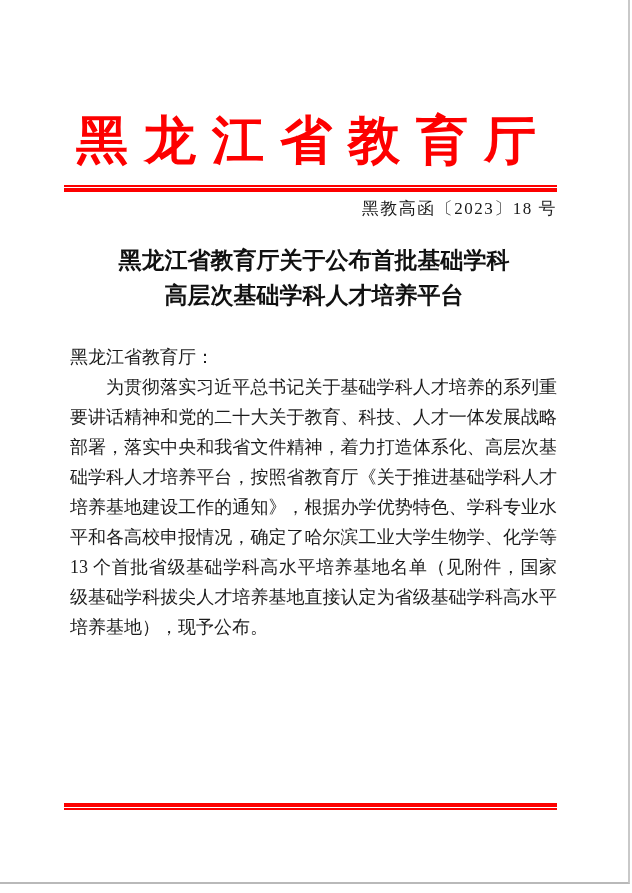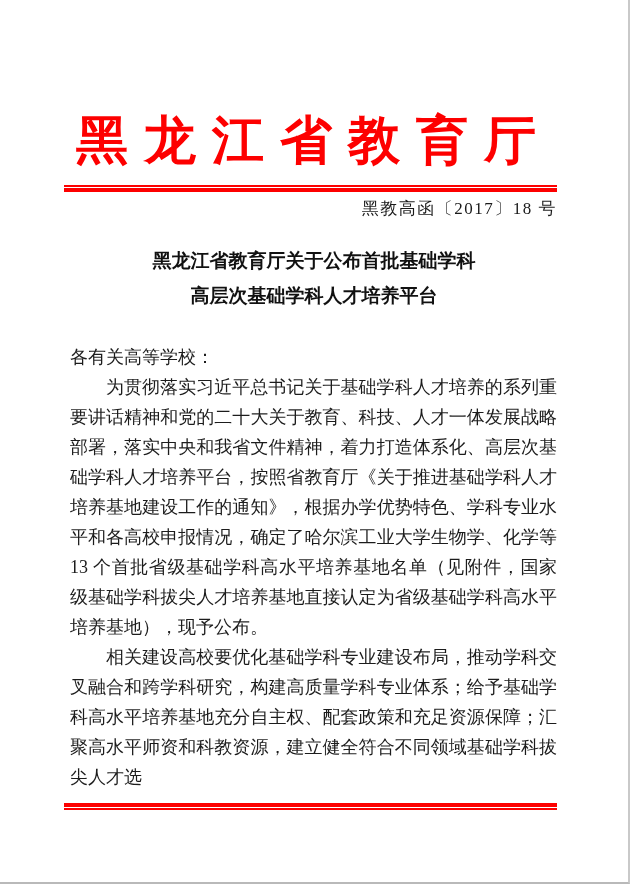--- a/index.html
+++ b/index.html
@@ -60,21 +60,21 @@
     letter-spacing: 1.5px;
     color: #1a1a1a;
     white-space: nowrap;
   }
   .doc-title {
     position: absolute;
     top: 243px;
     left: 0;
     width: 100%;
     text-align: center;
-    font-size: 19px;
+    font-size: 23px;
     font-weight: 700;
     line-height: 35px;
     color: #111111;
   }
   .body-text {
     position: absolute;
     top: 342px;
     left: 70px;
     width: 487px;
     font-size: 18px;
@@ -97,31 +97,30 @@
   <div class="sheet">
 
     <div class="letterhead">黑龙江省教育厅</div>
 
     <div class="rule rule-header">
       <div class="stripe-thin"></div>
       <div class="stripe-gap"></div>
       <div class="stripe-thick"></div>
     </div>
 
-    <div class="doc-number">黑教高函〔2017〕18 号</div>
+    <div class="doc-number">黑教高函〔2023〕18 号</div>
 
     <div class="doc-title">
       <div>黑龙江省教育厅关于公布首批基础学科</div>
       <div>高层次基础学科人才培养平台</div>
     </div>
 
     <div class="body-text">
-      <div class="salutation">各有关高等学校：</div>
+      <div class="salutation">黑龙江省教育厅：</div>
       <p class="para">为贯彻落实习近平总书记关于基础学科人才培养的系列重要讲话精神和党的二十大关于教育、科技、人才一体发展战略部署，落实中央和我省文件精神，着力打造体系化、高层次基础学科人才培养平台，按照省教育厅《关于推进基础学科人才培养基地建设工作的通知》，根据办学优势特色、学科专业水平和各高校申报情况，确定了哈尔滨工业大学生物学、化学等 13 个首批省级基础学科高水平培养基地名单（见附件，国家级基础学科拔尖人才培养基地直接认定为省级基础学科高水平培养基地），现予公布。</p>
-      <p class="para">相关建设高校要优化基础学科专业建设布局，推动学科交叉融合和跨学科研究，构建高质量学科专业体系；给予基础学科高水平培养基地充分自主权、配套政策和充足资源保障；汇聚高水平师资和科教资源，建立健全符合不同领域基础学科拔尖人才选</p>
     </div>
 
     <div class="rule rule-footer">
       <div class="stripe-thick"></div>
       <div class="stripe-gap"></div>
       <div class="stripe-thin"></div>
     </div>
 
   </div>
 </div>

